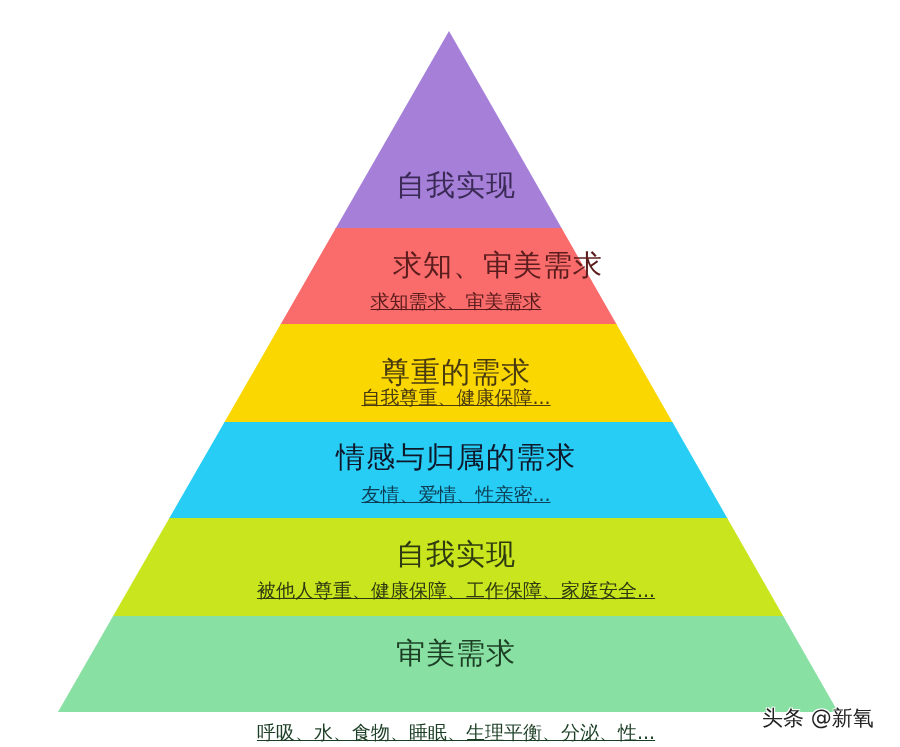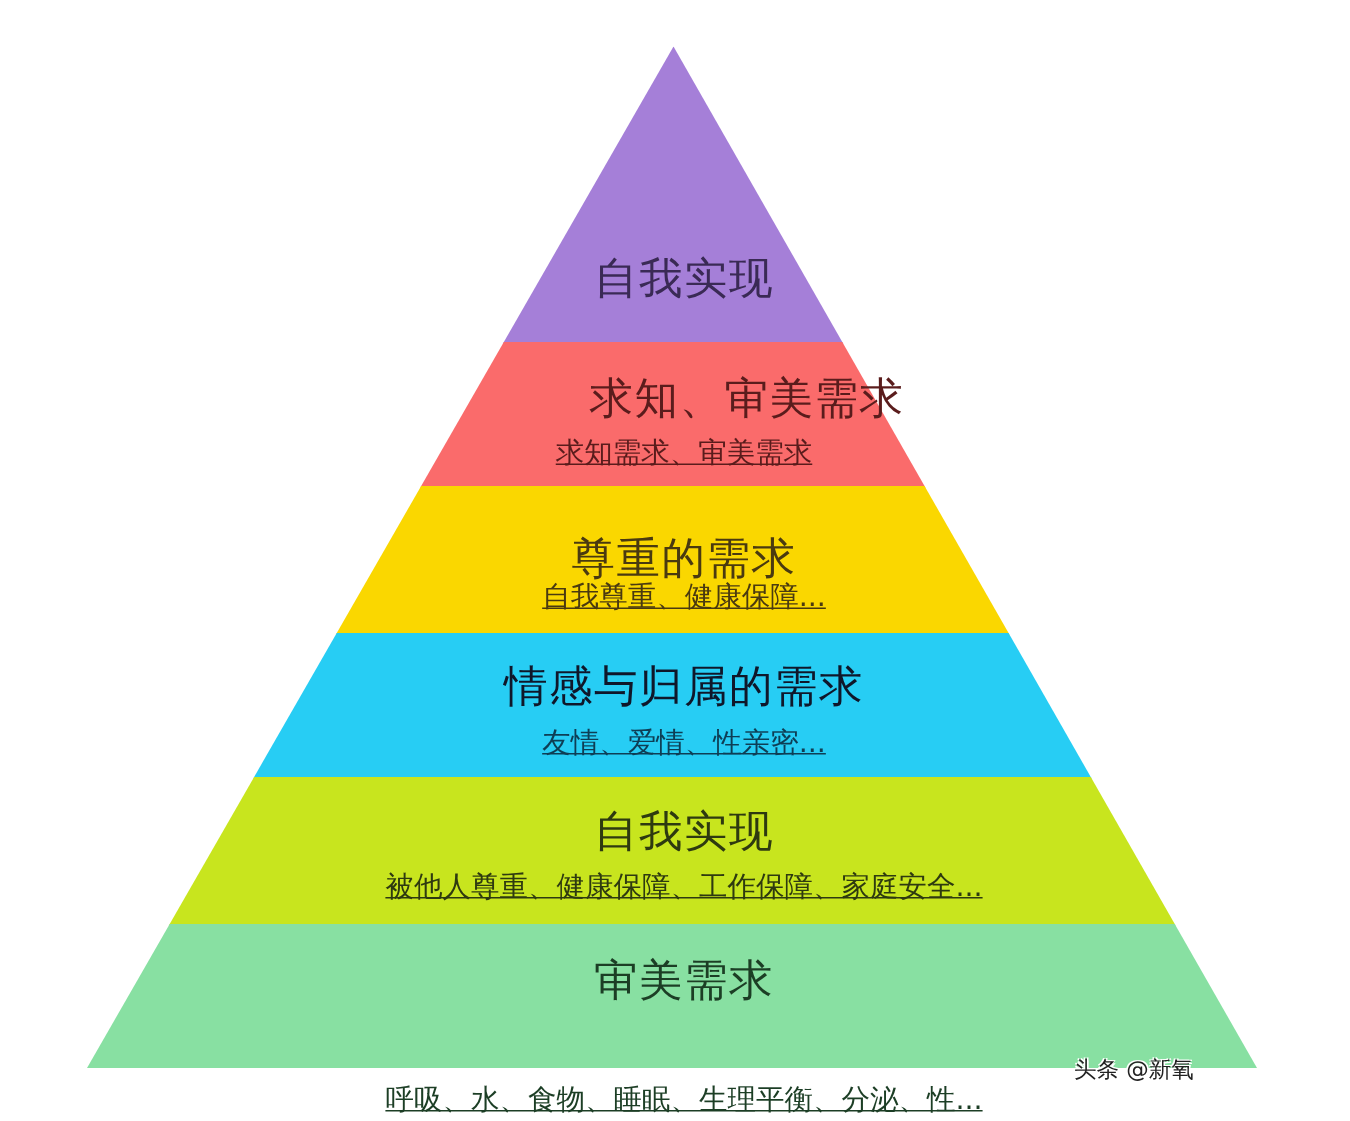--- a/index.html
+++ b/index.html
@@ -2,21 +2,21 @@
 <html><head>
   <meta charset="utf-8">
   <style>
     html, body { margin: 0; padding: 0; background: #ffffff; }
     body { width: 900px; height: 747px; position: relative; overflow: hidden;
            font-family: "DejaVu Sans", "Liberation Sans", sans-serif; }
     #pyramid { position: absolute; left: 0; top: 0; width: 900px; height: 747px; }
     .label { position: absolute; left: 6px; width: 900px; text-align: center; white-space: nowrap; }
     .title { font-size: 29px; letter-spacing: 1px; }
     .sub { font-size: 19px; text-decoration: underline; }
-    #watermark { position: absolute; left: 716px; top: 704px; font-size: 15px; color: #222;
+    #watermark { position: absolute; left: 762px; top: 704px; font-size: 21px; color: #222;
                  text-shadow: 1px 1px 0 #fff, -1px -1px 0 #fff, 1px -1px 0 #fff, -1px 1px 0 #fff; white-space: nowrap; }
   </style>
 </head>
 <body>
 
 <svg id="pyramid" viewBox="0 0 900 747" xmlns="http://www.w3.org/2000/svg">
   <defs>
     <clipPath id="tri">
       <polygon points="449,31 58,712 838,712"></polygon>
     </clipPath>

